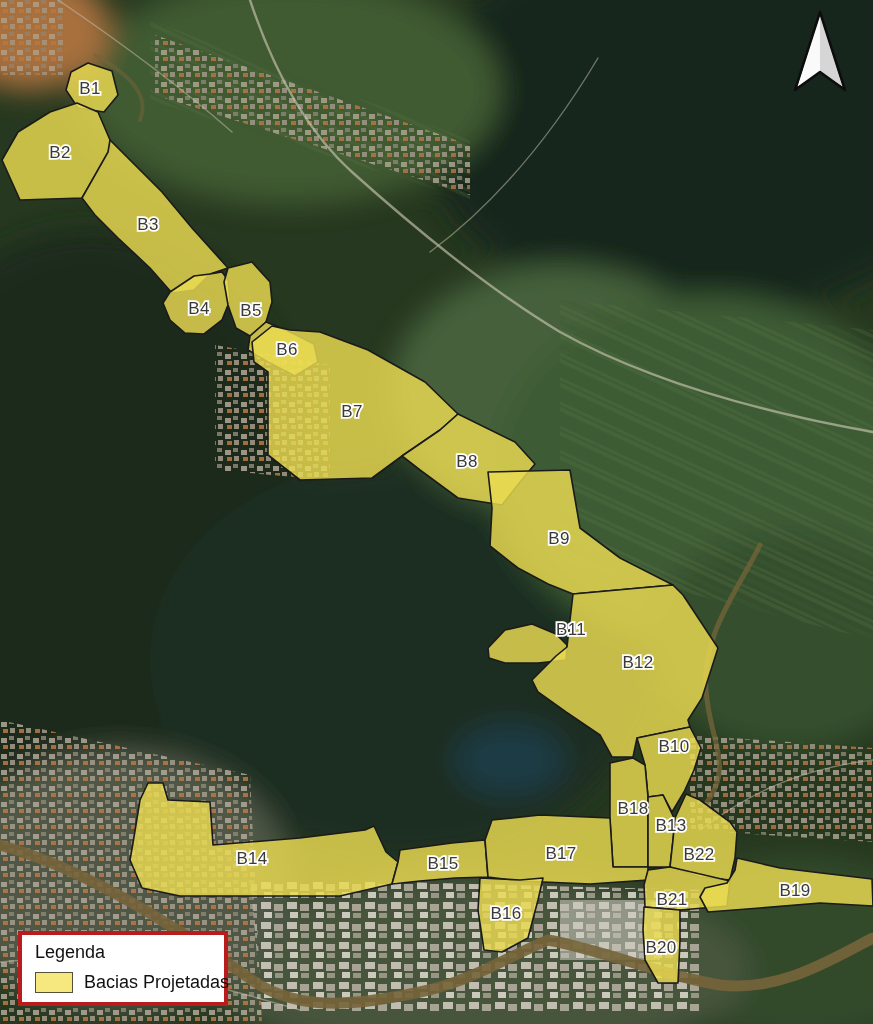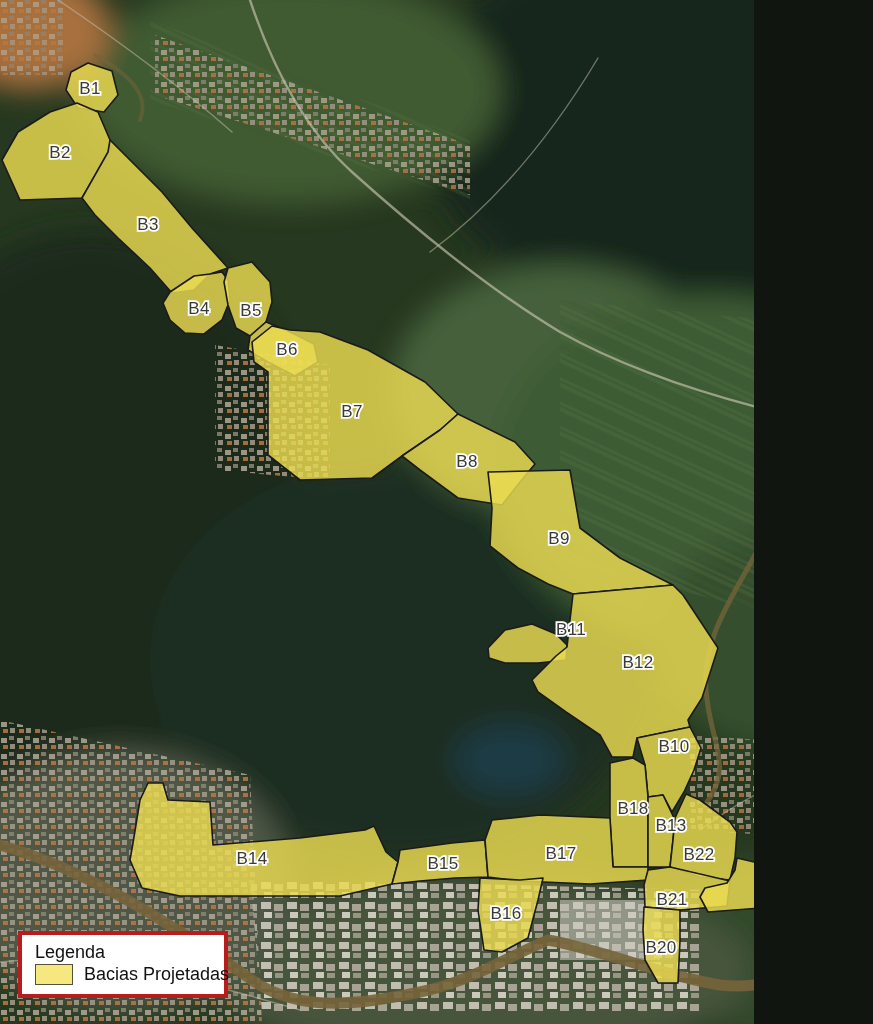--- a/index.html
+++ b/index.html
@@ -1,30 +1,30 @@
 <!DOCTYPE html>
 <html><head>
 <meta charset="utf-8">
 <style>
   html,body{margin:0;padding:0;background:#101510;}
-  #viewport{position:relative;width:754px;height:1024px;overflow:hidden;
+  #viewport{position:relative;width:873px;height:1024px;overflow:hidden;
             font-family:"Liberation Sans",sans-serif;}
   #mapsvg{position:absolute;left:0;top:0;}
   .basin{fill:#ecdc52;fill-opacity:.82;stroke:#1b1b1b;stroke-width:1.6;stroke-linejoin:round;}
   .blabel{font-family:"Liberation Sans",sans-serif;font-size:17px;font-weight:500;
           fill:#3a3a3a;stroke:#ffffff;stroke-width:3.6px;paint-order:stroke;
           text-anchor:middle;letter-spacing:.3px;}
   .road{fill:none;stroke:#c9c4b0;stroke-width:2.4;opacity:.65;stroke-linecap:round;}
   .road.thin{stroke-width:1.4;opacity:.5;}
   .river{fill:none;stroke:#75643a;stroke-linecap:round;}
   
   #legend{position:absolute;left:18px;top:931px;width:210px;background:#ffffff;
           border:4px solid #b91c1c;box-sizing:border-box;padding:7px 10px 9px 13px;}
   #legend .ltitle{font-size:18px;color:#111;}
-  #legend .lrow{display:flex;align-items:flex-start;margin-top:1px;}
+  #legend .lrow{display:flex;align-items:flex-start;margin-top:9px;}
   #legend .swatch{width:38px;height:21px;background:#f6e87e;border:1px solid #55523a;
                   box-sizing:border-box;flex:0 0 auto;}
   #legend .llabel{font-size:18px;color:#111;margin-left:11px;white-space:nowrap;}
 </style>
 </head>
 <body>
 
 <div id="viewport">
 <svg id="mapsvg" width="873" height="1024" viewBox="0 0 873 1024">
   <defs>

